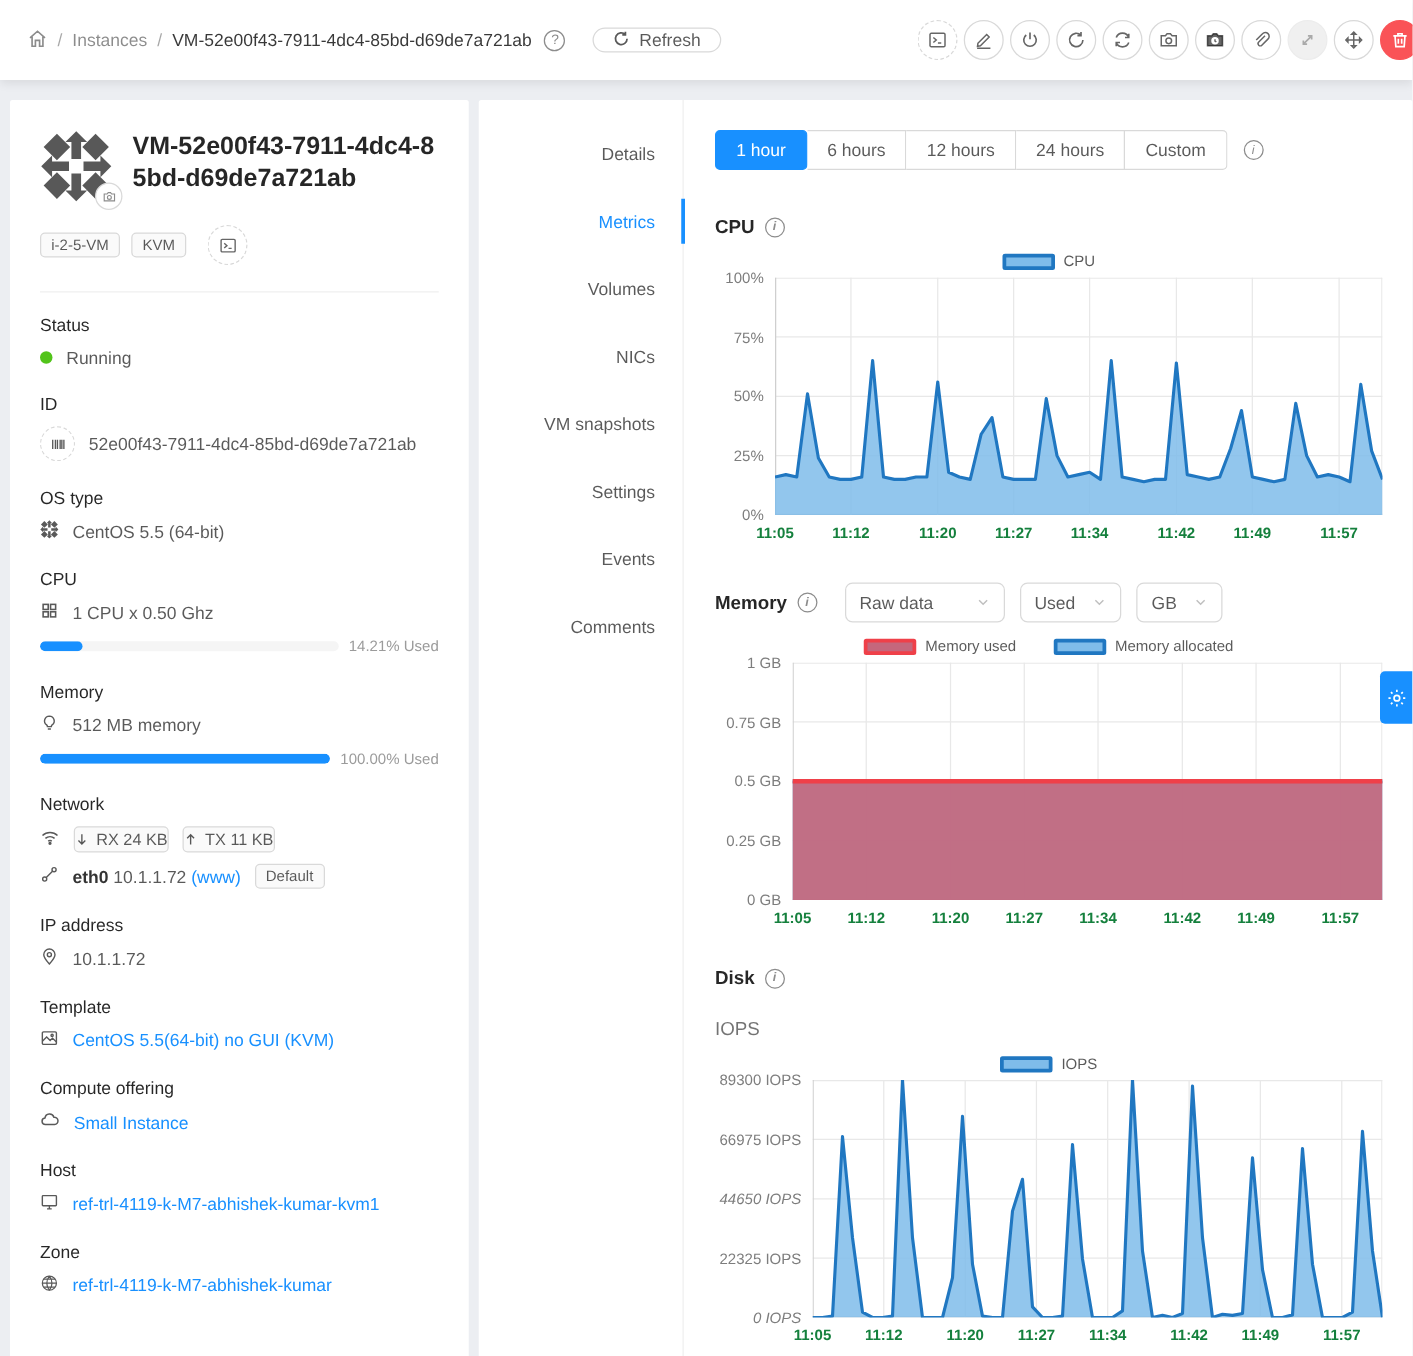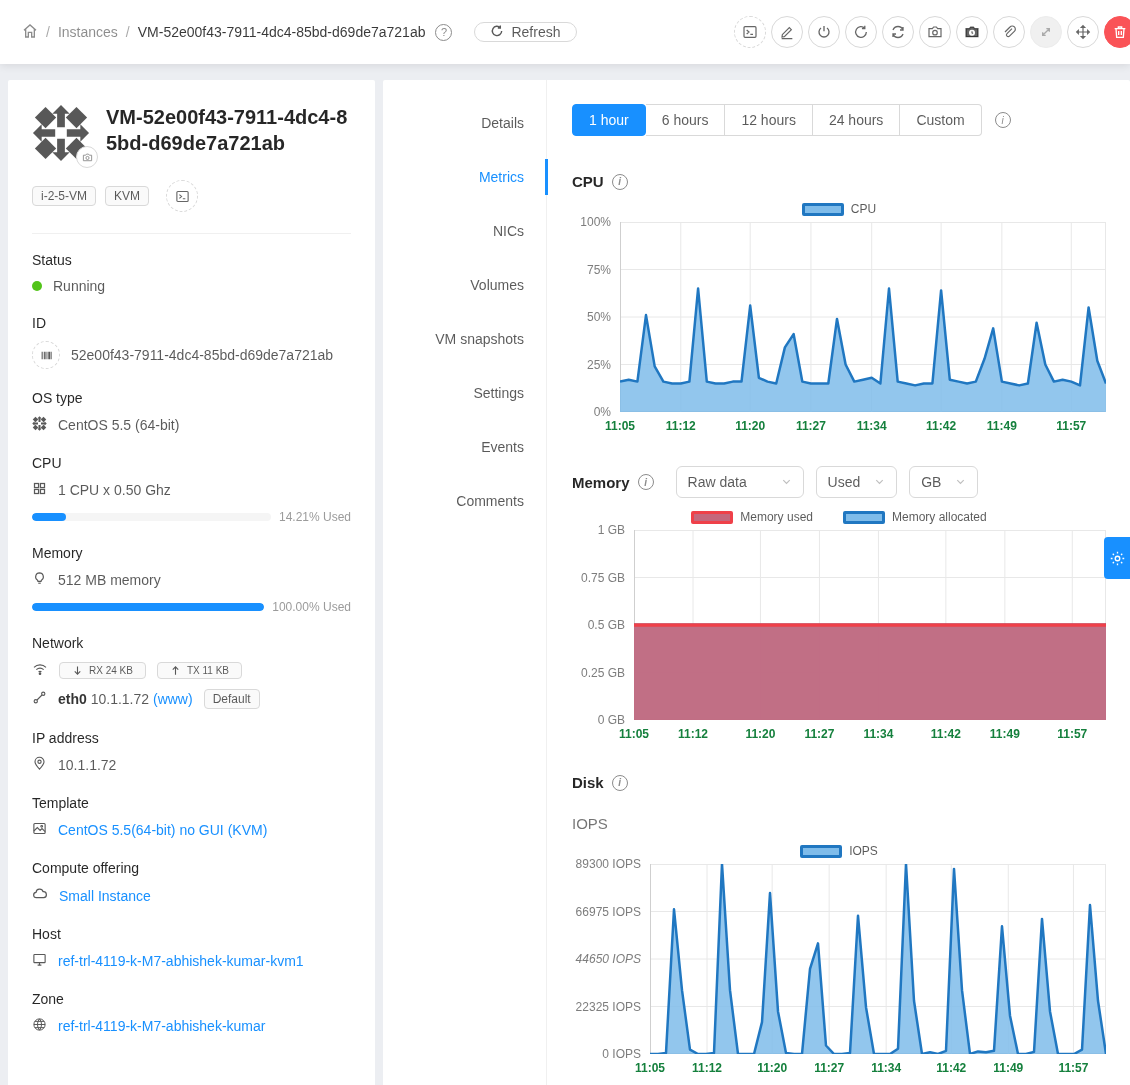--- a/index.html
+++ b/index.html
@@ -40,21 +40,21 @@
   .sect-row { display:flex; align-items:center; gap:11px; color:rgba(0,0,0,.65); }
   .sect-row + .sect-row { margin-top:9px; }
   .sect-row .ic { color:#595959; flex:none; }
   .dot { width:10px; height:10px; border-radius:50%; display:inline-block; }
   .dash-circ { width:28px; height:28px; border:1px dashed #d9d9d9; border-radius:50%; display:flex; align-items:center; justify-content:center; flex:none; color:#595959; }
   .blue { color:#1890ff; cursor:pointer; }
   .prog-row { display:flex; align-items:center; gap:8px; margin-top:11px; }
   .prog-track { flex:1; height:8px; background:#f5f5f5; border-radius:4px; overflow:hidden; }
   .prog-fill { height:100%; background:#1890ff; border-radius:4px; }
   .prog-txt { font-size:12px; color:#9b9b9b; white-space:nowrap; }
-  .net-chip { border:1px solid #d9d9d9; background:#fafafa; border-radius:4px; padding:2px 12px; font-size:10px; color:rgba(0,0,0,.65); display:inline-flex; align-items:center; gap:6px; }
+  .net-chip { border:1px solid #d9d9d9; background:#fafafa; border-radius:4px; padding:2px 0; font-size:13px; color:rgba(0,0,0,.65); display:inline-flex; align-items:center; gap:6px; }
   .bold-dark { font-weight:bold; color:rgba(0,0,0,.8); }
 
   
   .detail-card { flex:1; display:flex; min-height:1010px; }
   .side-nav { width:164px; flex:none; border-right:1px solid #f0f0f0; padding-top:16px; }
   .side-nav ul { list-style:none; }
   .side-nav li { position:relative; height:54px; line-height:54px; text-align:right; padding-right:22px; color:rgba(0,0,0,.65); cursor:pointer; font-size:14px; }
   .side-nav li.active { color:#1890ff; }
   .side-nav li.active::after { content:""; position:absolute; right:-2px; top:9px; bottom:9px; width:3px; background:#1890ff; }
 
@@ -400,22 +400,22 @@
         <span class="blue">ref-trl-4119-k-M7-abhishek-kumar</span>
       </div>
     </div>
   </aside>
 
   <section class="card detail-card">
     <nav class="side-nav">
       <ul>
         <li>Details</li>
         <li class="active">Metrics</li>
+        <li>Volumes</li>
         <li>NICs</li>
-        <li>Volumes</li>
         <li>VM snapshots</li>
         <li>Settings</li>
         <li>Events</li>
         <li>Comments</li>
       </ul>
     </nav>
 
     <div class="metrics">
 
       <div class="tabs-row">
@@ -562,21 +562,21 @@
       <div class="sub-label">IOPS</div>
       <div class="chart">
         <div class="legend">
           <span class="item">
               <span class="sw" style="border-color: rgb(32, 119, 193); background: rgb(127, 188, 234);"></span>
               <span>IOPS</span>
             </span>
         </div>
         <div class="chart-body">
             <div class="ylab" style="width: 78px;">
-              <span style="top: 100%;">0 IOPS</span>
+              <span style="top: 100%; font-style: italic;">0 IOPS</span>
               <span style="top: 75%;">22325 IOPS</span>
               <span style="top: 50%; font-style: italic;">44650 IOPS</span>
               <span style="top: 25%;">66975 IOPS</span>
               <span style="top: 0%;">89300 IOPS</span>
             </div>
             <div class="plot"><svg width="456" height="190" viewBox="0 0 456 190">
                 <line x1="0" y1="189.5" x2="456" y2="189.5" stroke="#cfcfcf" stroke-width="1"></line>
                 <line x1="0" y1="142.5" x2="456" y2="142.5" stroke="#e8e8e8" stroke-width="1"></line>
                 <line x1="0" y1="95" x2="456" y2="95" stroke="#e8e8e8" stroke-width="1"></line>
                 <line x1="0" y1="47.5" x2="456" y2="47.5" stroke="#e8e8e8" stroke-width="1"></line>

